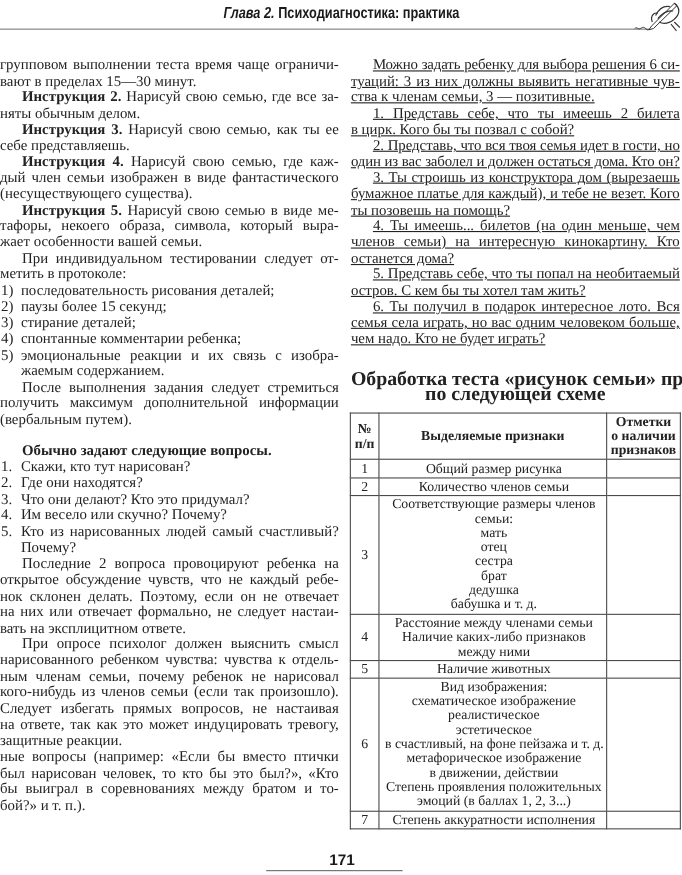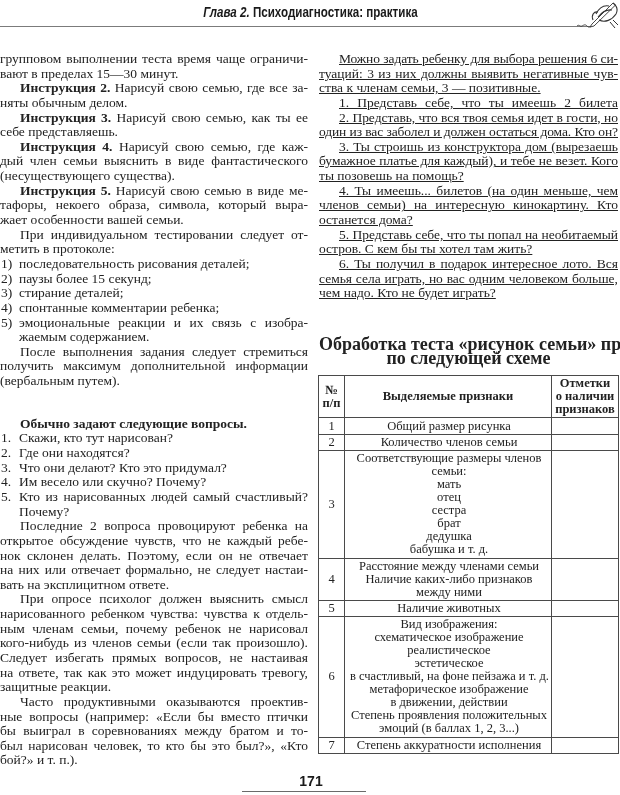--- a/index.html
+++ b/index.html
@@ -28,21 +28,21 @@
   .ln {
     height:14.65px; line-height:14.65px; font-size:13.5px;
     white-space:nowrap; text-align:justify; text-align-last:justify;
     position:relative;
   }
   .ln.last { text-align-last:left; }
   .ln.ind { padding-left:20px; }
   .ln.hang { padding-left:19px; }
   .ln .num { position:absolute; left:1px; top:0; }
   .bold { font-weight:bold; }
-  .q-heading { margin-top:28px; }
+  .q-heading { margin-top:14px; }
 
   
   .table-caption {
     position:absolute; left:319px; width:299px; top:338px; text-align:center;
     font-weight:bold; font-size:18px; line-height:13.6px; white-space:nowrap;
   }
   .scheme-table {
     position:absolute; left:318px; top:375px; width:300px;
     border-collapse:collapse; table-layout:fixed;
     font-size:12.5px; line-height:13px; color:#222;
@@ -95,21 +95,21 @@
     <div class="ln last">няты обычным делом.</div>
   </div>
 
   <div>
     <div class="ln ind"><span class="bold">Инструкция 3.</span> <span>Нарисуй свою семью, как ты ее</span></div>
     <div class="ln last">себе представляешь.</div>
   </div>
 
   <div>
     <div class="ln ind"><span class="bold">Инструкция 4.</span> <span>Нарисуй свою семью, где каж-</span></div>
-    <div class="ln">дый член семьи выяснить в виде фантастического</div>
+    <div class="ln">дый член семьи изображен в виде фантастического</div>
     <div class="ln last">(несуществующего существа).</div>
   </div>
 
   <div>
     <div class="ln ind"><span class="bold">Инструкция 5.</span> <span>Нарисуй свою семью в виде ме-</span></div>
     <div class="ln">тафоры, некоего образа, символа, который выра-</div>
     <div class="ln last">жает особенности вашей семьи.</div>
   </div>
 
   <div>
@@ -155,37 +155,37 @@
     <div class="ln ind">При опросе психолог должен выяснить смысл</div>
     <div class="ln">нарисованного ребенком чувства: чувства к отдель-</div>
     <div class="ln">ным членам семьи, почему ребенок не нарисовал</div>
     <div class="ln">кого-нибудь из членов семьи (если так произошло).</div>
     <div class="ln">Следует избегать прямых вопросов, не настаивая</div>
     <div class="ln">на ответе, так как это может индуцировать тревогу,</div>
     <div class="ln last">защитные реакции.</div>
   </div>
 
   <div>
-    <div class="ln ind">Часто продуктивными оказываются проектив-</div>
     <div class="ln">ные вопросы (например: «Если бы вместо птички</div>
+    <div class="ln">был нарисован человек, то кто бы это был?», «Кто</div>
     <div class="ln">бы выиграл в соревнованиях между братом и то-</div>
-    <div class="ln">был нарисован человек, то кто бы это был?», «Кто</div>
     <div class="ln last">бой?» и т. п.).</div>
   </div>
 </div>
 
 <div class="col col-right">
   <div>
     <div class="ln ind" style="letter-spacing: -0.111111px;">Можно задать ребенку для выбора решения 6 си-</div>
     <div class="ln">туаций: 3 из них должны выявить негативные чув-</div>
     <div class="ln last">ства к членам семьи, 3 — позитивные.</div>
   </div>
 
   <div>
     <div class="ln ind">1. Представь себе, что ты имеешь 2 билета</div>
+    <div class="ln last">в цирк. Кого бы ты позвал с собой?</div>
   </div>
   <div>
     <div class="ln ind" style="letter-spacing: -0.0408163px;">2. Представь, что вся твоя семья идет в гости, но</div>
     <div class="ln" style="letter-spacing: -0.117647px;">один из вас заболел и должен остаться дома. Кто он?</div>
   </div>
   <div>
     <div class="ln ind">3. Ты строишь из конструктора дом (вырезаешь</div>
     <div class="ln">бумажное платье для каждый), и тебе не везет. Кого</div>
     <div class="ln last">ты позовешь на помощь?</div>
   </div>

